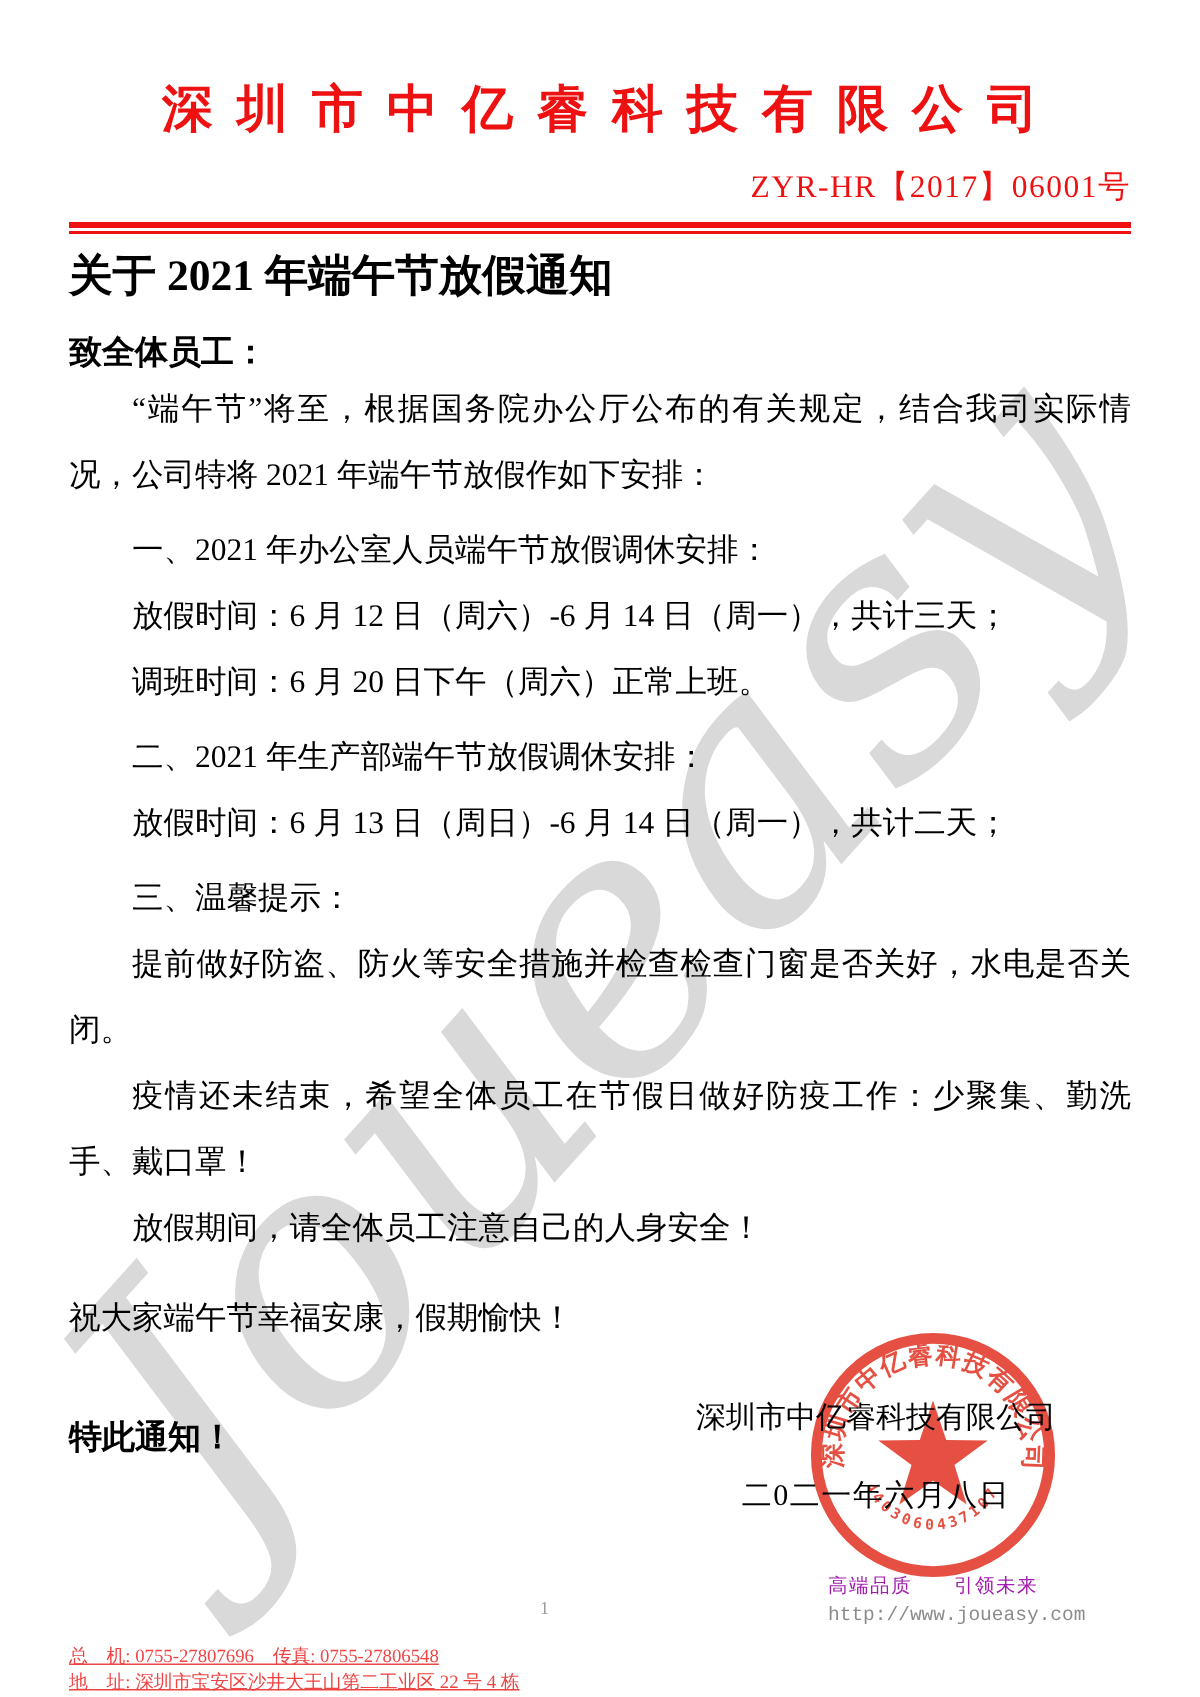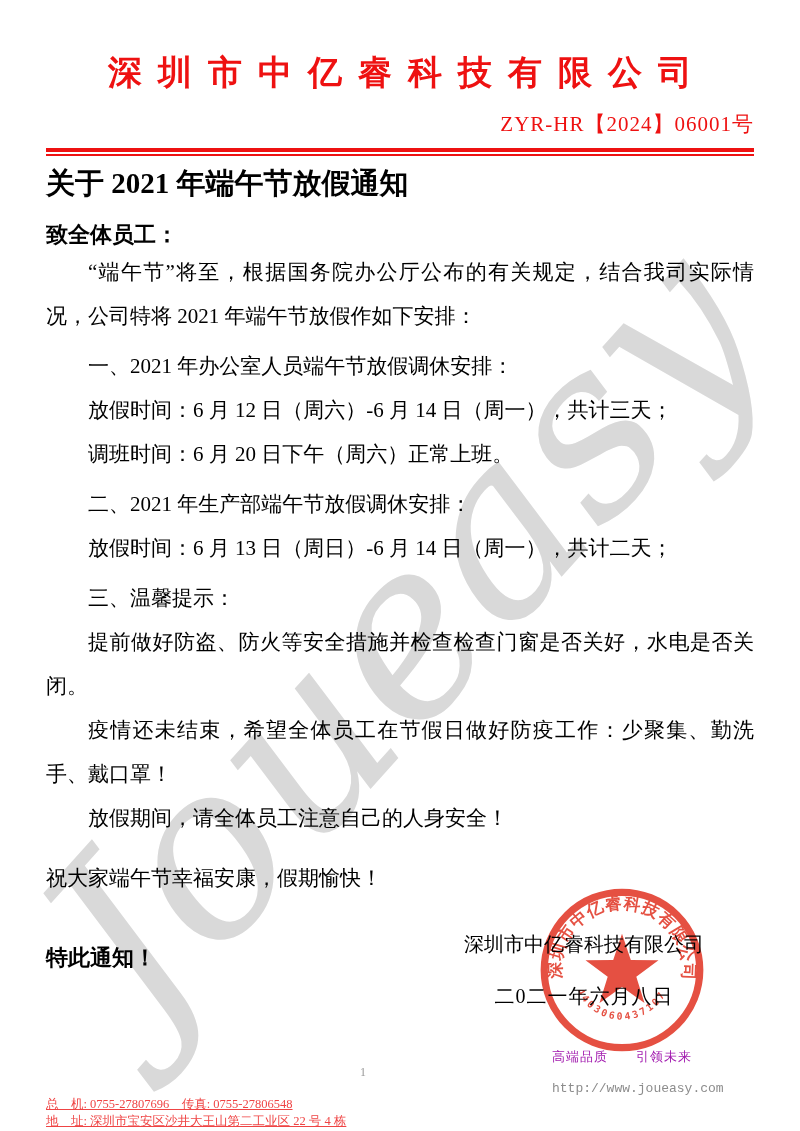--- a/index.html
+++ b/index.html
@@ -48,34 +48,34 @@
     position:absolute; left:46px; top:1096px; z-index:1;
     font-size:12.5px; line-height:17px; color:#ef4444;text-decoration:underline;
   }
   .page-number { position:absolute; left:360px; top:1065px; font-size:12px; color:#9a9a9a; z-index:1; }
   .footer-right { position:absolute; left:552px; top:1048px; z-index:1; }
   .slogan {
     font-family:"Liberation Sans","DejaVu Sans",sans-serif;
     font-weight:400; font-size:13px; color:#a21caf; letter-spacing:1px;
   }
   .site-url {
-    margin-top:15px; font-family:"Liberation Mono","DejaVu Sans Mono",monospace;
+    margin-top:3px; font-family:"Liberation Mono","DejaVu Sans Mono",monospace;
     font-size:13px; color:#8c8c8c;
   }
 </style>
 </head>
 <body>
 
 <div class="page">
 
   <div class="watermark">Joueasy</div>
 
   <div class="content">
     <div class="company-name">深圳市中亿睿科技有限公司</div>
-    <div class="doc-number">ZYR-HR【2024】06001号</div>
+    <div class="doc-number">ZYR-HR【2017】06001号</div>
     <div class="rule-thick"></div>
     <div class="rule-thin"></div>
     <div class="doc-title">关于 2021 年端午节放假通知</div>
     <div class="salutation">致全体员工：</div>
 
     <p class="para">“端午节”将至，根据国务院办公厅公布的有关规定，结合我司实际情况，公司特将 2021 年端午节放假作如下安排：</p>
     <p class="para sec">一、2021 年办公室人员端午节放假调休安排：</p>
     <p class="para">放假时间：6 月 12 日（周六）-6 月 14 日（周一），共计三天；</p>
     <p class="para">调班时间：6 月 20 日下午（周六）正常上班。</p>
     <p class="para sec">二、2021 年生产部端午节放假调休安排：</p>

